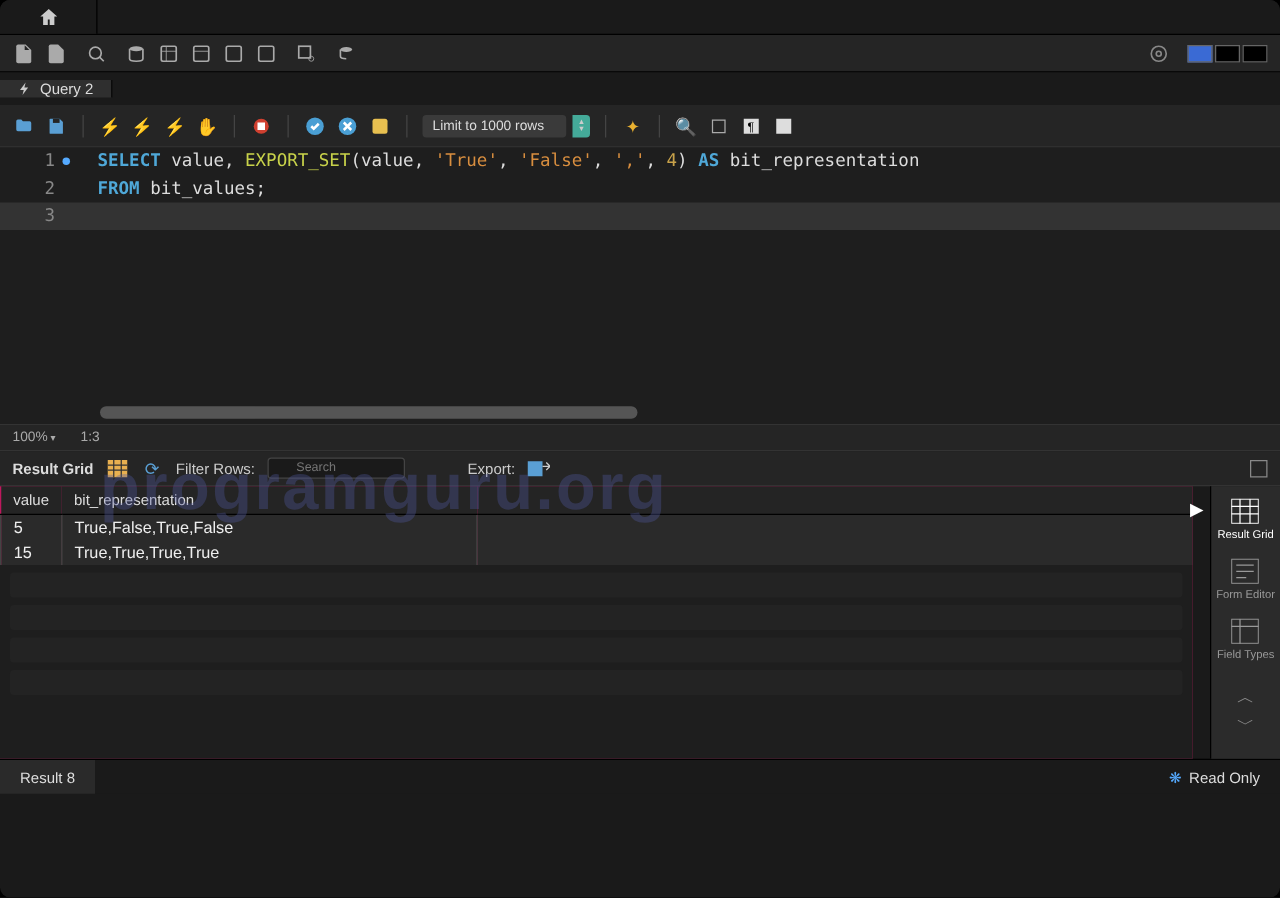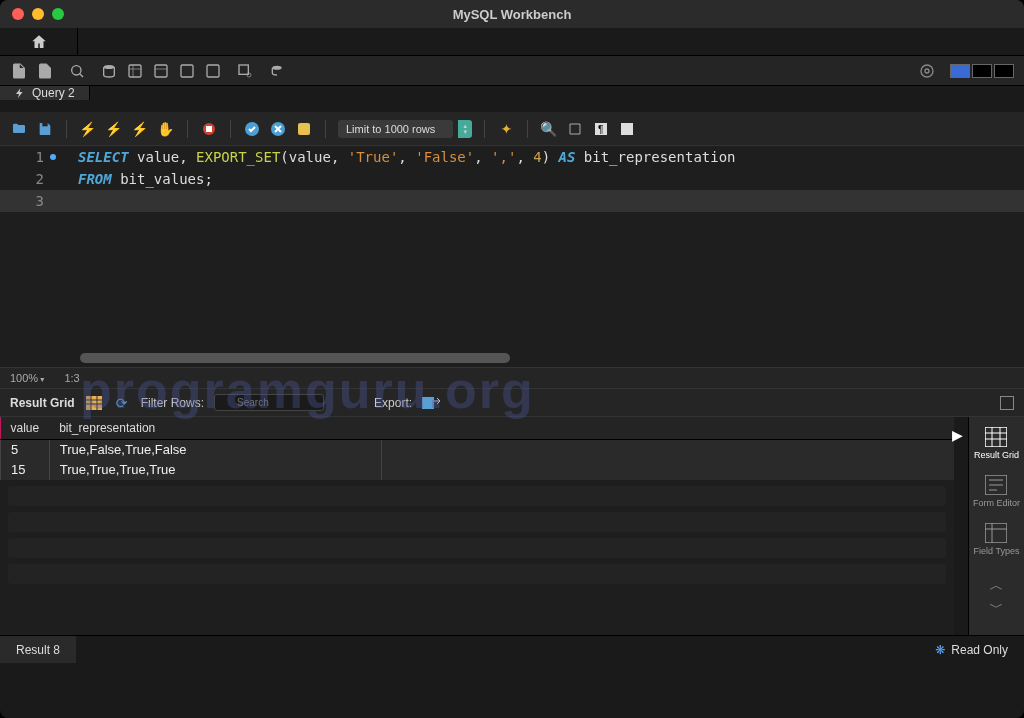--- a/index.html
+++ b/index.html
@@ -23,38 +23,38 @@
 
 .main-toolbar { height: 30px; background: #252525; display: flex; align-items: center; padding: 0 10px; gap: 14px; border-bottom: 1px solid #000; }
 .tb-group { display: flex; gap: 8px; }
 .tb-icon { width: 18px; height: 18px; display: flex; align-items: center; justify-content: center; color: #aaa; cursor: pointer; }
 .tb-spacer { flex: 1; }
 .panel-toggles { display: flex; gap: 2px; }
 .panel-toggle { width: 20px; height: 14px; background: #000; border: 1px solid #666; }
 .panel-toggle.active { background: #3a6ad4; }
 
 
-.query-tabs { height: 26px; background: #1a1a1a; display: flex; align-items: flex-start; }
+.query-tabs { height: 26px; background: #1a1a1a; display: flex; align-items: center; }
 .query-tab { padding: 0 14px; display: flex; align-items: center; gap: 6px; background: #2f2f2f; color: #ddd; font-size: 12px; border-right: 1px solid #000; }
 
 
 .editor-toolbar { height: 34px; background: #252525; display: flex; align-items: center; padding: 0 10px; gap: 8px; border-bottom: 1px solid #333; }
 .et-icon { width: 18px; height: 18px; display: flex; align-items: center; justify-content: center; cursor: pointer; font-size: 14px; }
 .et-sep { width: 1px; height: 18px; background: #444; margin: 0 4px; }
 .limit-select { background: #3a3a3a; color: #ddd; border: none; padding: 2px 18px 2px 8px; font-size: 11px; border-radius: 3px; position: relative; height: 18px; display: flex; align-items: center; }
 .limit-arrows { background: #4a9; width: 14px; height: 18px; display: flex; flex-direction: column; align-items: center; justify-content: center; border-radius: 0 3px 3px 0; margin-left: -3px; font-size: 6px; line-height: 1; }
 
 
 .sql-editor { background: #1e1e1e; height: 221px; position: relative; font-family: "Menlo", "Consolas", monospace; font-size: 14px; overflow: hidden; }
 .line { display: flex; height: 22px; line-height: 22px; }
 .line.hl { background: #333; }
 .gutter { width: 60px; text-align: right; padding-right: 16px; color: #888; position: relative; }
 .dot { position: absolute; right: 4px; top: 8px; width: 6px; height: 6px; border-radius: 50%; background: #5af; }
 .code { padding-left: 18px; white-space: pre; }
-.kw { color: #4fa8d8; font-weight: bold; font-style: italic; }
+.kw { color: #4fa8d8; font-weight: bold; }
 .fn { color: #c8d24a; }
 .str { color: #d88e3f; }
 .num { color: #c8a24a; }
 .id { color: #ddd; }
 .hscroll { position: absolute; bottom: 4px; left: 80px; width: 430px; height: 10px; background: #555; border-radius: 5px; }
 
 
 .editor-status { height: 22px; background: #252525; display: flex; align-items: center; padding: 0 10px; gap: 20px; color: #aaa; font-size: 11px; border-top: 1px solid #333; border-bottom: 1px solid #333; }
 .zoom-dd::after { content: " ▾"; font-size: 8px; }
 
@@ -95,28 +95,20 @@
 
 .watermark { position: absolute; top: 360px; left: 80px; font-size: 52px; font-weight: bold; color: rgba(80, 90, 160, 0.35); letter-spacing: 2px; pointer-events: none; z-index: 100; }
 
 svg { display: block; }
 </style>
 </head>
 <body>
 
 <div class="window">
 
-  <div class="titlebar">
-    <div class="traffic-lights">
-      <div class="light red"></div>
-      <div class="light yellow"></div>
-      <div class="light green"></div>
-    </div>
-    <div class="title">MySQL Workbench</div>
-  </div>
 
   <div class="conn-tabs">
     <div class="home-tab">
       <svg width="18" height="18" viewBox="0 0 24 24" fill="#ccc">
           <path d="M12 3l9 8h-3v9h-5v-6h-2v6H6v-9H3z"></path>
         </svg>
     </div>
   </div>
 
   <div class="main-toolbar">

